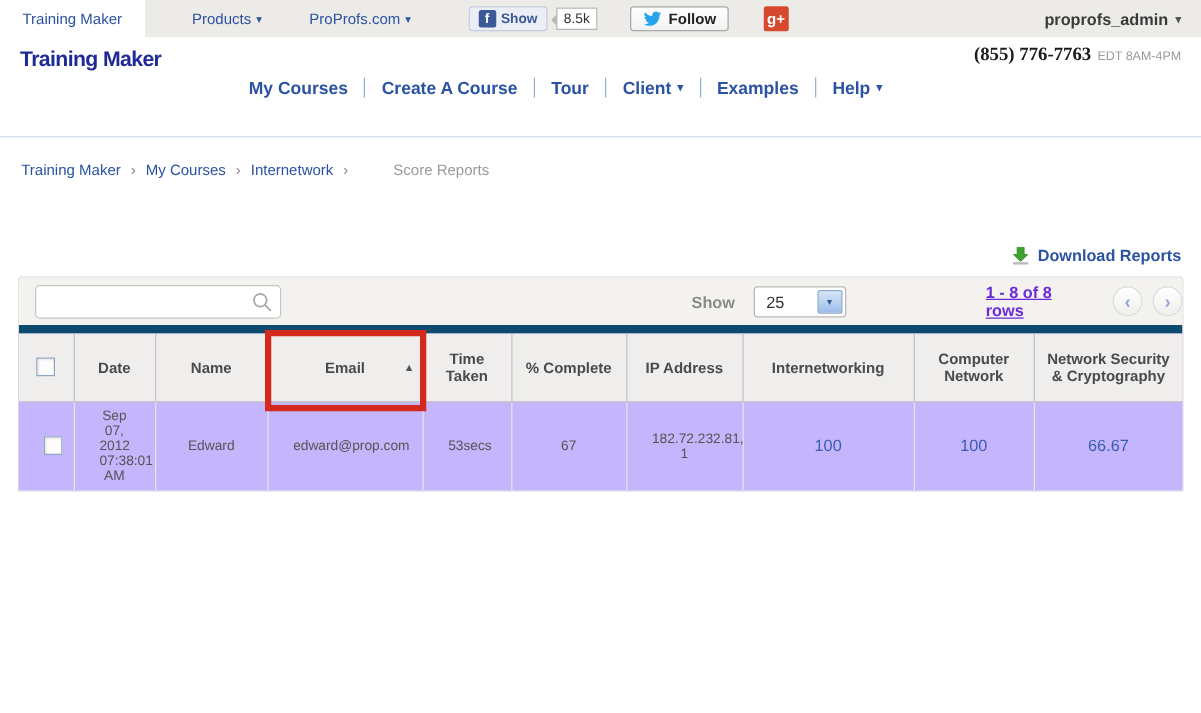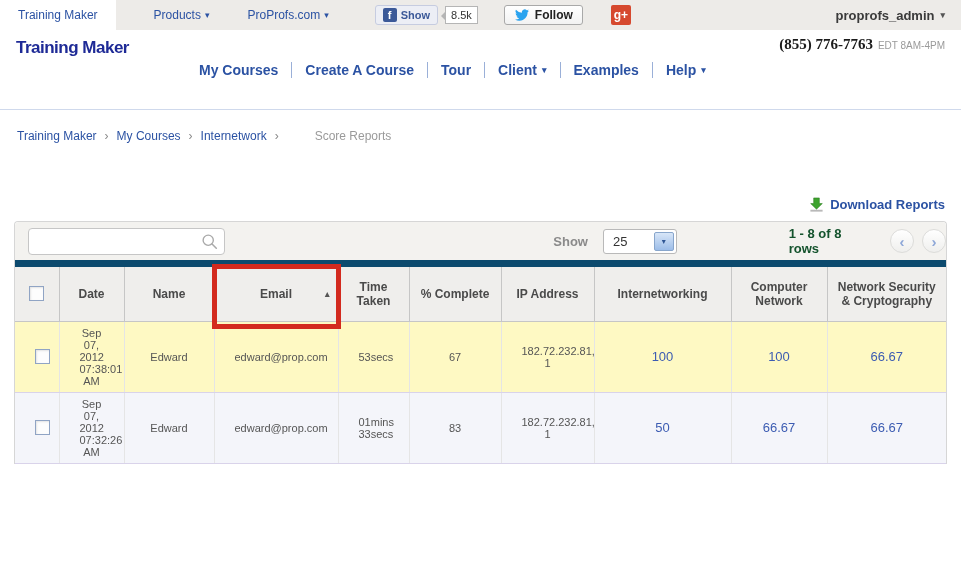--- a/index.html
+++ b/index.html
@@ -67,28 +67,28 @@
   .table-search { margin-left:13px; width:198px; height:27px; background:#fff; border:1px solid #c6c6c6;
     border-radius:4px; display:flex; align-items:center; padding:0 6px 0 8px; }
   .table-search input { flex:1; border:none; outline:none; font-size:12px; color:#555; min-width:0; }
   .show-label { margin-left:328px; color:#8a8a8a; font-size:13px; font-weight:bold; }
   .select { margin-left:15px; width:74px; height:25px; background:#fff; border:1px solid #b9b9b9;
     border-radius:3px; display:flex; align-items:center; cursor:pointer; }
   .select-value { flex:1; padding-left:9px; font-size:13px; color:#333; }
   .select-arrow { width:20px; height:19px; margin-right:2px; background:linear-gradient(#d8e6f8,#9cbde8);
     border:1px solid #88a6cc; border-radius:2px; display:flex; align-items:center; justify-content:center;
     font-size:8px; color:#2f5694; }
-  .range { margin-left:112px; font-size:13px; font-weight:bold; color:#14532d; }
+  .range { margin-left:112px; font-size:13px; font-weight:bold; color:#6d28d9;text-decoration:underline; }
   .pager { margin-left:15px; display:flex; gap:8px; }
   .pager-btn { width:24px; height:24px; border-radius:50%; background:linear-gradient(#ffffff,#efefed);
     border:1px solid #dcdcda; color:#8fa8d8; display:flex; align-items:center; justify-content:center;
     font-size:15px; font-weight:bold; cursor:pointer; line-height:1; }
 
   
-  table { width:100%; border-collapse:collapse; table-layout:fixed; background:#fef9c3; }
+  table { width:100%; border-collapse:collapse; table-layout:fixed; background:#c4b5fd; }
   th { background:#efeeec; border-left:1px solid #c6c6c6; border-bottom:1px solid #c6c6c6;
     font-size:12px; color:#4a4a4a; font-weight:bold; height:54px; padding:2px 6px; text-align:center; }
   th:first-child { border-left:none; }
   td { border-left:1px solid #e5e5e5; border-bottom:1px solid #d9d3ea; text-align:center;
     font-size:11px; color:#555; padding:4px 20px; height:71px; }
   td:first-child { border-left:none; }
   tr.even td { background:#f4f5fa; }
   .score { color:#3c5cb2; font-size:13px; text-decoration:none; cursor:pointer; }
   .cb { width:15px; height:15px; border:1px solid #90a4c4; background:#fdfdfd; display:inline-block;
     box-shadow:inset 1px 1px 2px rgba(0,0,0,0.10); cursor:pointer; vertical-align:middle; }
@@ -252,27 +252,15 @@
         <td>Sep 07, 2012 07:38:01 AM</td>
         <td>Edward</td>
         <td>edward@prop.com</td>
         <td>53secs</td>
         <td>67</td>
         <td>182.72.232.81, 1</td>
         <td><a class="score">100</a></td>
         <td><a class="score">100</a></td>
         <td><a class="score">66.67</a></td>
       </tr>
-      <tr class="even">
-        <td><span class="cb"></span></td>
-        <td>Sep 07, 2012 07:32:26 AM</td>
-        <td>Edward</td>
-        <td>edward@prop.com</td>
-        <td>01mins 33secs</td>
-        <td>83</td>
-        <td>182.72.232.81, 1</td>
-        <td><a class="score">50</a></td>
-        <td><a class="score">66.67</a></td>
-        <td><a class="score">66.67</a></td>
-      </tr>
     </tbody>
   </table>
 </div>
 
 </body></html>

